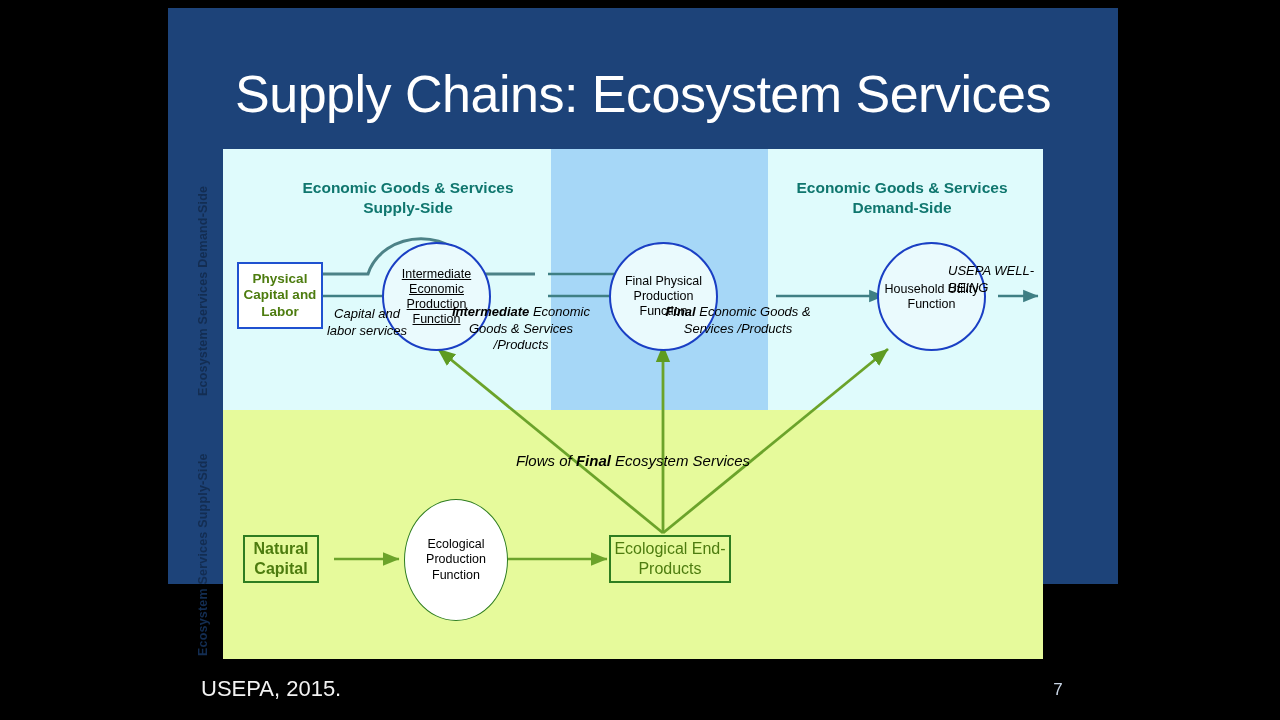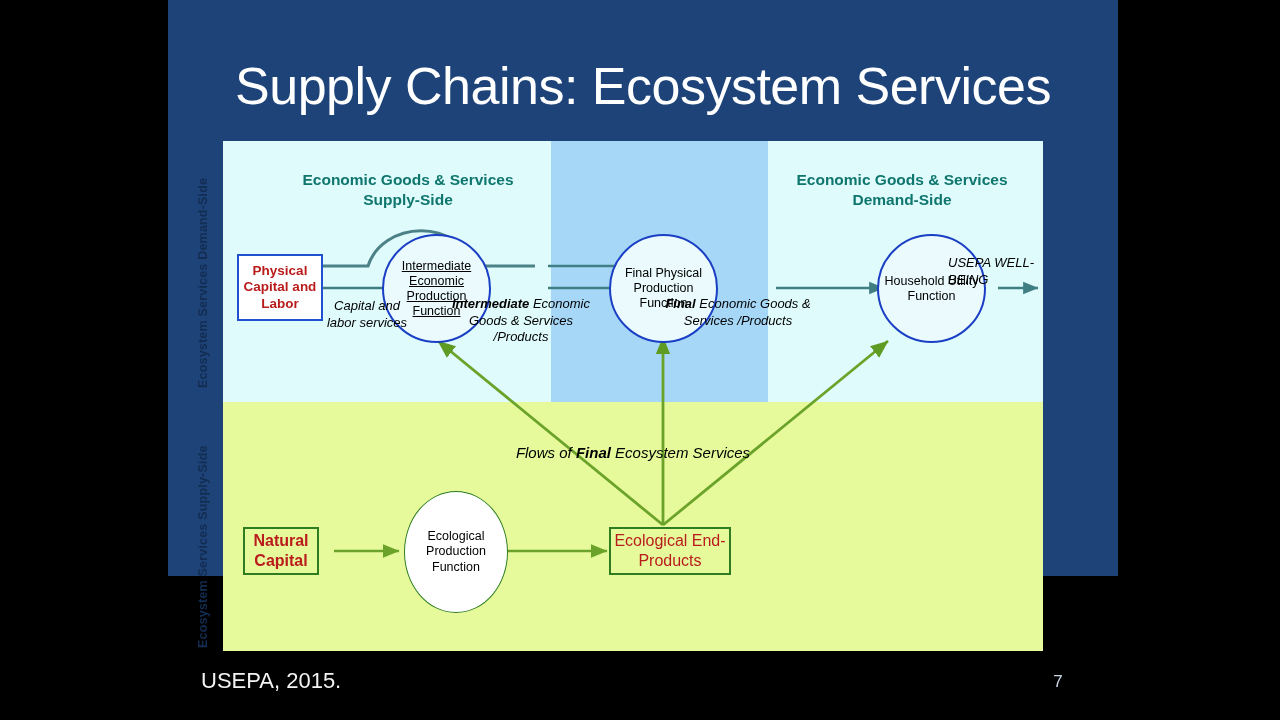--- a/index.html
+++ b/index.html
@@ -16,21 +16,21 @@
   #slide-root {
     position: absolute;
     left: 0; top: 0;
     width: 1280px;
     height: 720px;
     background: #000000;
   }
   
   #slide {
     position: absolute;
-    left: 168px; top: 0;
+    left: 168px; top: 8px;
     width: 950px;
     height: 576px;
     background: #1d4379;
   }
   #slide-title {
     position: absolute;
     left: 0; top: 56px;
     width: 950px;
     text-align: center;
     color: #ffffff;
@@ -118,21 +118,21 @@
 
   
   .node-box {
     position: absolute;
     box-sizing: border-box;
     display: flex;
     align-items: center;
     justify-content: center;
     text-align: center;
     line-height: 1.22;
-    color: #b91c1c;
+    color: #4d7c0f;
     font-family: "Liberation Sans", sans-serif;
   }
   .blue-box {
     border: 2.5px solid #1f51d0;
     background: #ffffff;
     font-size: 13.5px;
     font-weight: bold;
   }
   .green-box {
     border: 2.5px solid #2e7d20;

